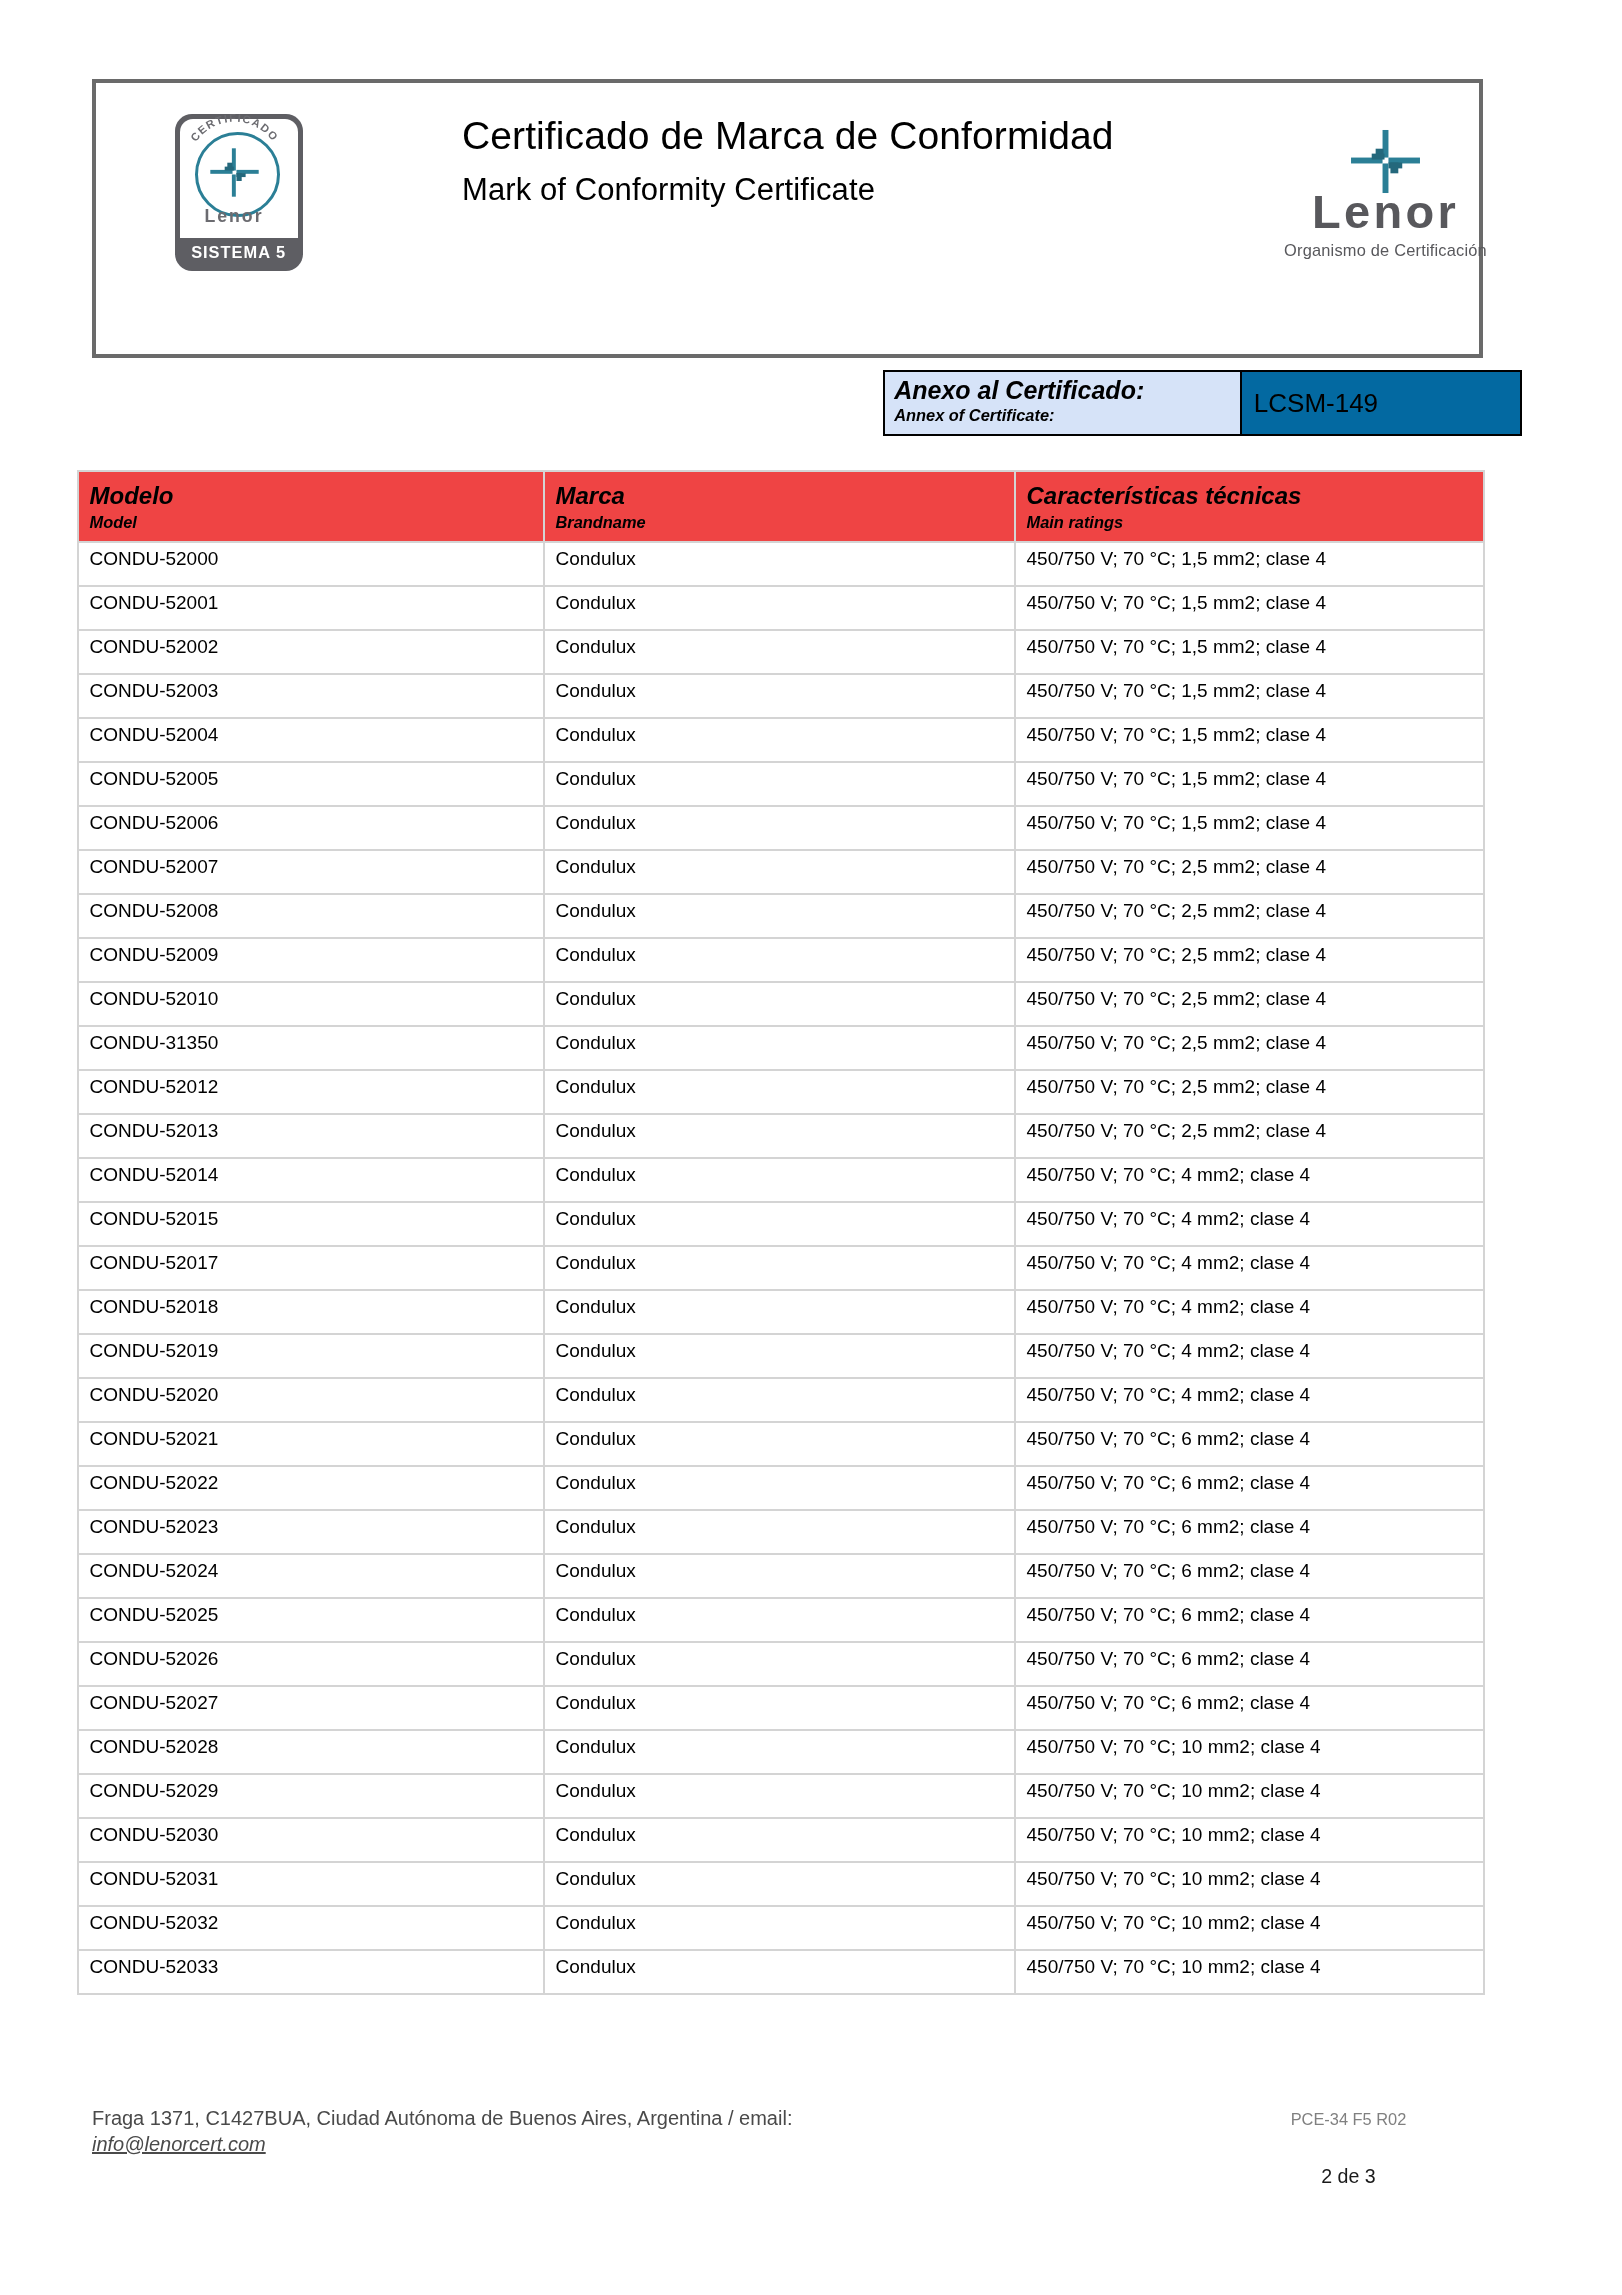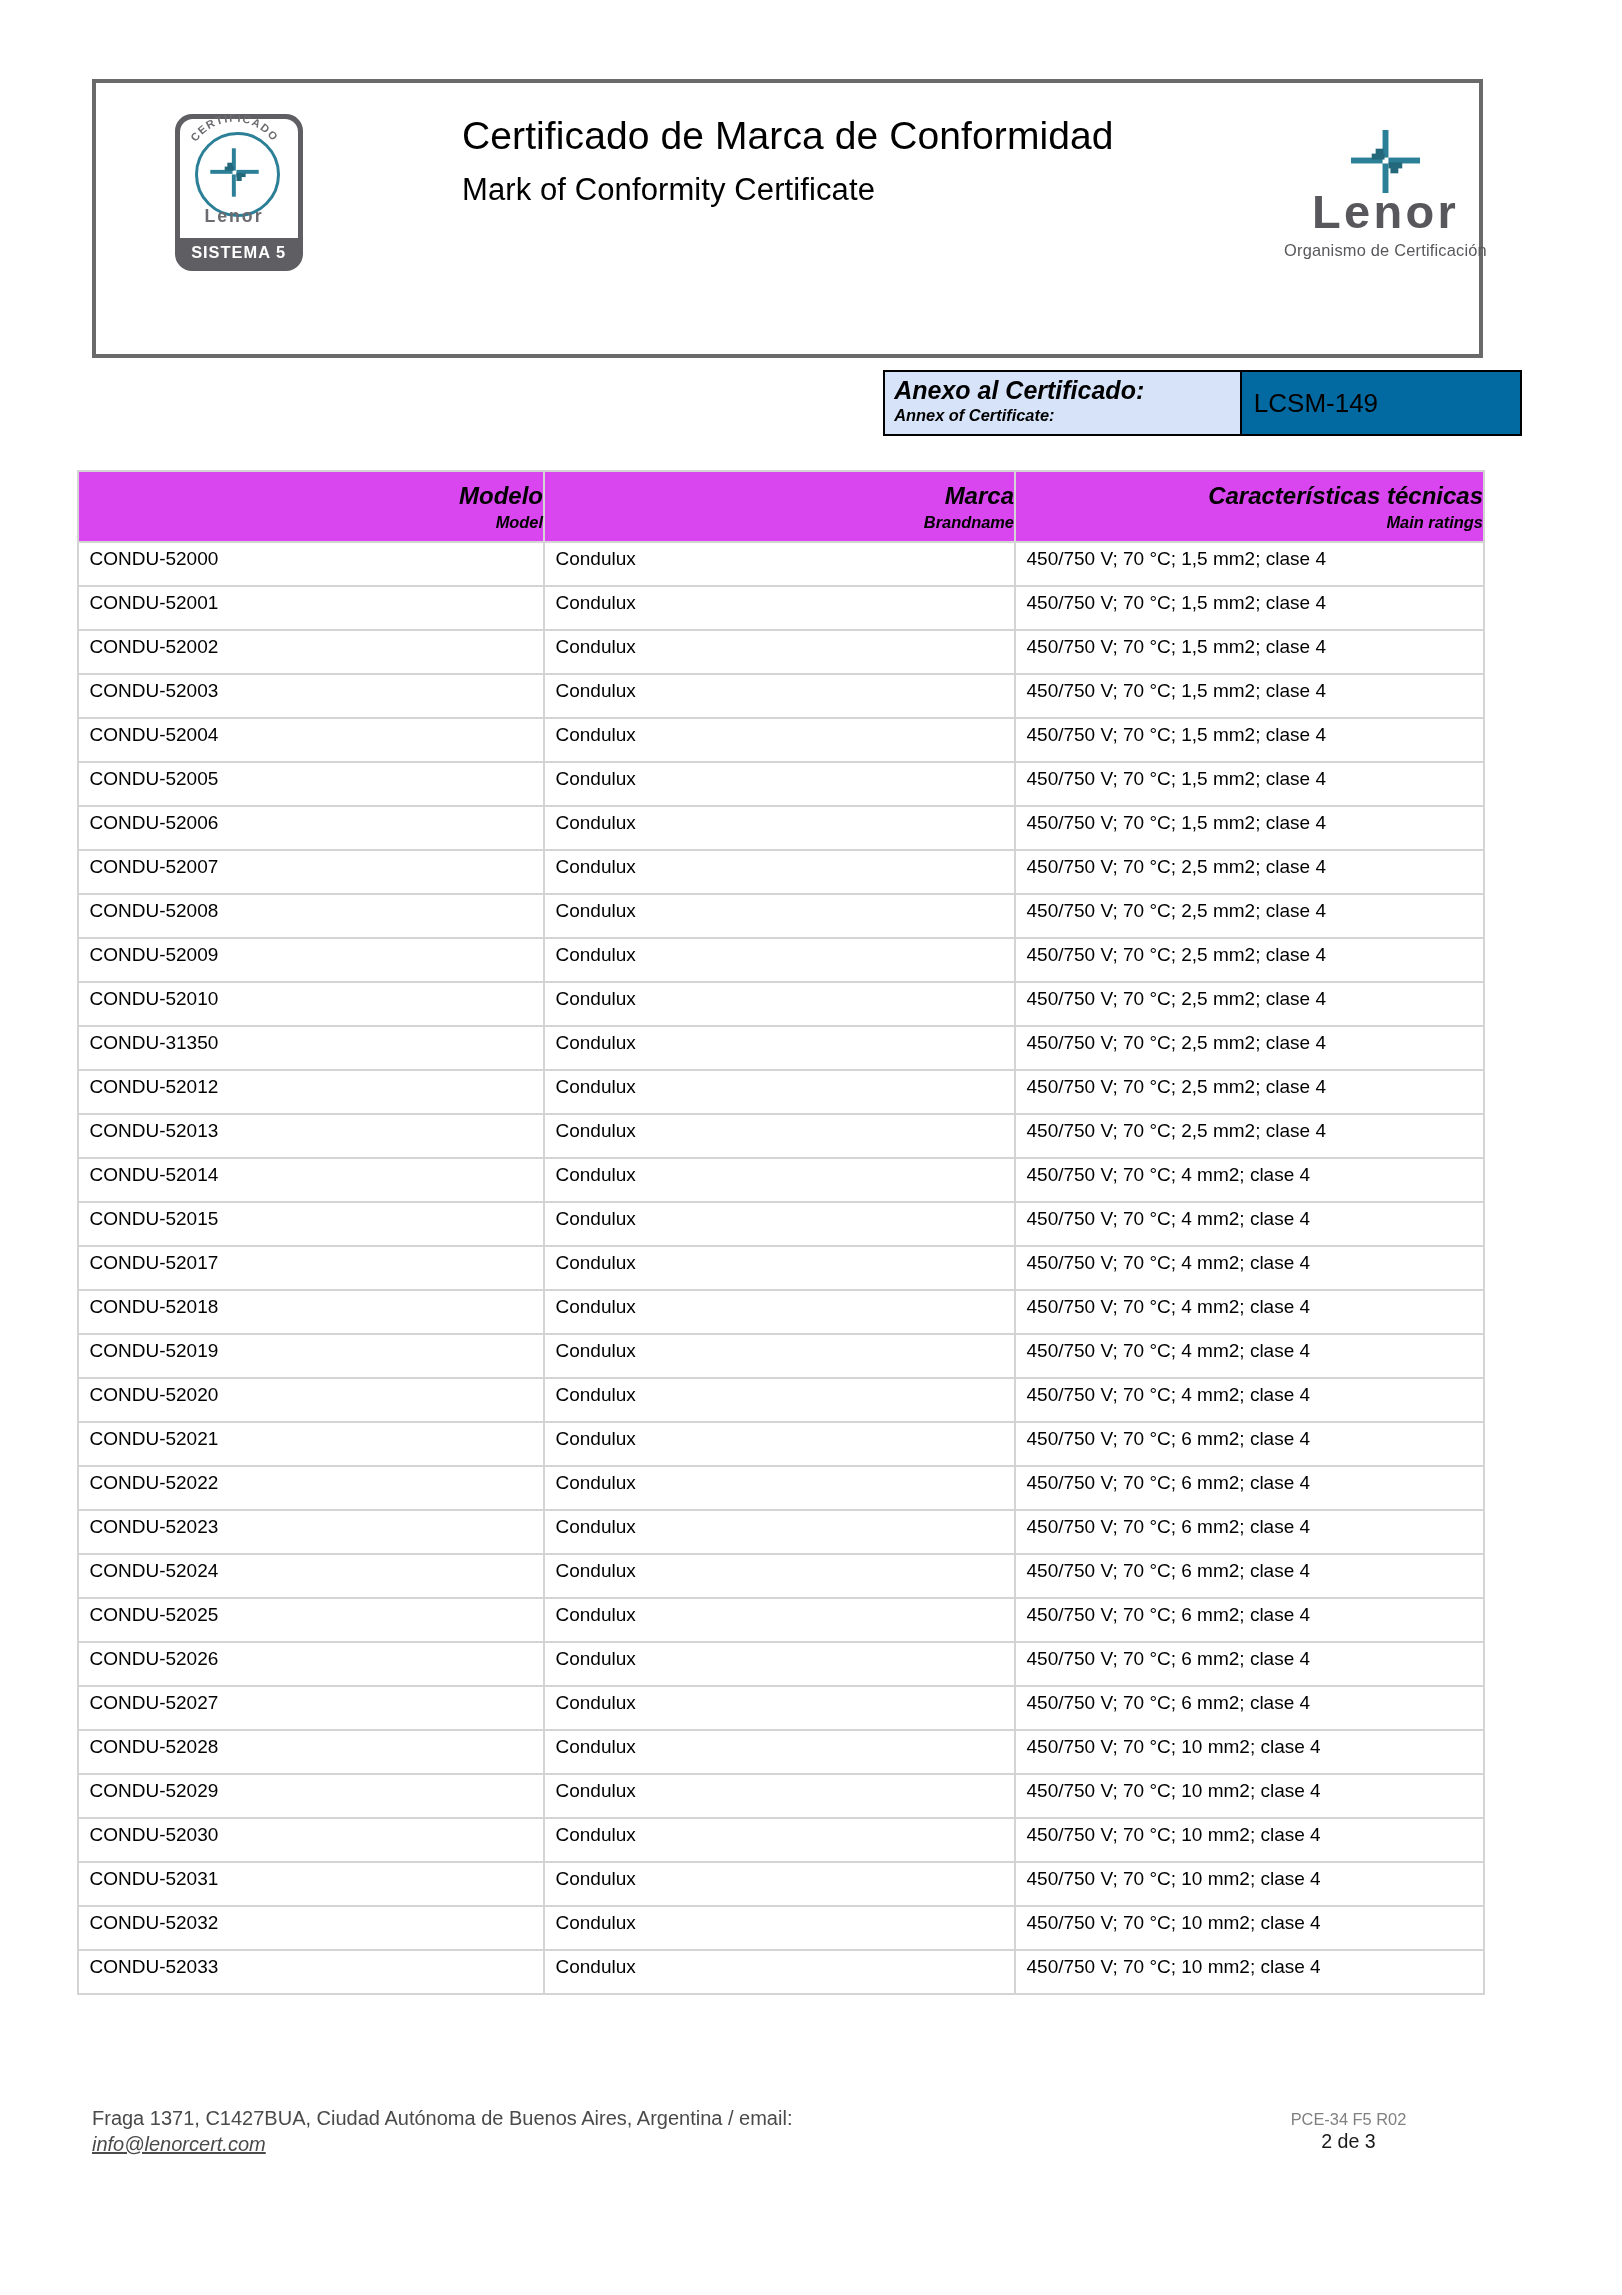--- a/index.html
+++ b/index.html
@@ -198,23 +198,23 @@
     top: 470px;
     width: 1406px;
     border-collapse: collapse;
     table-layout: fixed;
   }
   .models-table col.c-model  { width: 466px; }
   .models-table col.c-brand  { width: 471px; }
   .models-table col.c-rating { width: 469px; }
 
   .models-table th {
-    background: #d946ef;
+    background: #ef4444;
     border: 2px solid #d4d4d4;
-    text-align: right;
+    text-align: left;
     vertical-align: top;
     padding: 10.5px 0 10.5px 10.5px;
     height: 63px;
     box-sizing: border-box;
   }
   .th-es {
     font-size: 24px;
     font-weight: 700;
     font-style: italic;
     line-height: 1.05;
@@ -276,20 +276,21 @@
     text-align: center;
     color: #808080;
     padding-top: 3.9px;
   }
   .footer-code {
     font-size: 16.4px;
     line-height: 1.2;
   }
   .footer-page {
     font-size: 19.6px;
+    margin-top: 35px;
     color: #1a1a1a;
   }
 </style>
 </head>
 <body>
 
 <div class="header-box">
 
   <div class="logo-cert">
     <div class="badge-outer"></div>

